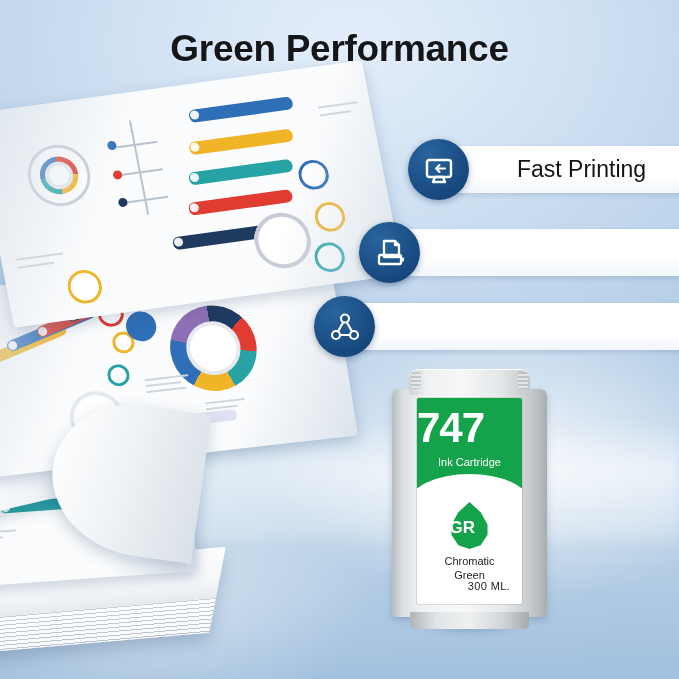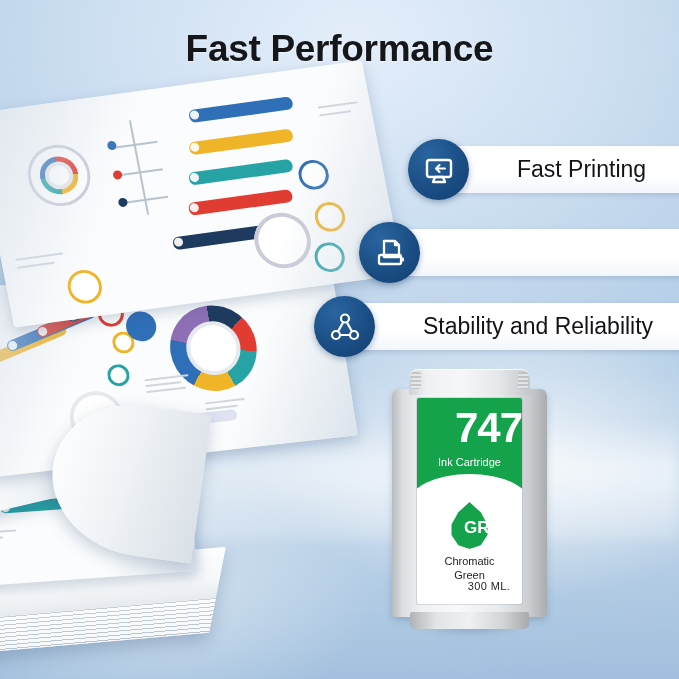--- a/index.html
+++ b/index.html
@@ -72,29 +72,29 @@
       box-shadow:0 3px 7px rgba(55,80,115,.26);}
   .cart-foot{position:absolute;left:18px;top:243px;width:119px;height:17px;
       background:linear-gradient(90deg,#b0b4b7 0%,#e2e5e7 22%,#eef0f1 50%,#d2d5d8 78%,#a6aaad 100%);
       border-radius:2px 2px 5px 5px;}
   .cart-label{position:absolute;left:25px;top:29px;width:105px;height:206px;
       background:#ffffff;border-radius:2px;overflow:hidden;
       box-shadow:0 0 0 1px rgba(160,168,175,.35);}
   .lab-green{position:absolute;left:0;top:0;width:100%;height:104px;background:#14a34a;}
   .lab-green:after{content:"";position:absolute;left:-8%;bottom:-30px;width:116%;height:58px;
       background:#ffffff;border-radius:50%;}
-  .lab-num{position:absolute;left:0;right:0;top:9px;text-align:right;
+  .lab-num{position:absolute;left:0;right:0;top:9px;text-align:left;
       font-size:42px;font-weight:bold;color:#ffffff;letter-spacing:-1px;line-height:1;}
   .lab-sub{position:absolute;left:0;right:0;top:58px;text-align:center;
       font-size:11px;color:#ffffff;}
   .drop{position:absolute;left:50%;top:104px;transform:translateX(-50%);width:40px;height:47px;}
   .drop-shape{position:absolute;left:0;top:0;width:40px;height:47px;background:#14a34a;
       border-radius:50% 50% 50% 50% / 62% 62% 38% 38%;
       clip-path:polygon(50% 0%, 78% 22%, 95% 48%, 95% 70%, 78% 92%, 50% 100%, 22% 92%, 5% 70%, 5% 48%, 22% 22%);}
-  .drop-txt{position:absolute;left:0;right:0;top:17px;text-align:right;
+  .drop-txt{position:absolute;left:0;right:0;top:17px;text-align:left;
       font-size:17px;font-weight:bold;color:#ffffff;line-height:1;}
   .lab-color{position:absolute;left:0;right:0;top:156px;text-align:center;
       font-size:11px;color:#1c1f22;line-height:14px;}
   .lab-vol{position:absolute;left:0;right:0;bottom:12px;text-align:center;
       font-size:11px;color:#1c1f22;letter-spacing:.4px;margin-left:39px;}
 
   
   .sheet{position:absolute;background:#fbfcfd;
       box-shadow:0 5px 14px rgba(50,80,120,.24);overflow:hidden;}
   #sheetA{left:-8px;top:85px;width:392px;height:218px;
@@ -238,21 +238,21 @@
     <div class="ring" style="left:308px;top:176px;width:30px;height:30px;box-shadow:inset 0 0 0 3px #27a3a5;"></div>
     <div class="ring" style="left:60px;top:170px;width:34px;height:34px;box-shadow:inset 0 0 0 3px #f0b429;"></div>
 
     <div class="tline" style="left:14px;top:150px;width:48px;"></div>
     <div class="tline" style="left:14px;top:158px;width:38px;"></div>
     <div class="tline" style="left:340px;top:40px;width:40px;"></div>
     <div class="tline" style="left:340px;top:48px;width:32px;"></div>
     <div class="sheet-grad"></div>
   </div>
 
-  <div class="headline">Fast Performance</div>
+  <div class="headline">Green Performance</div>
 
   <div class="feat" id="feat1">
     <div class="bar"></div>
     <span class="label">Fast Printing</span>
   </div>
   <div class="icon-circ" id="ic1">
     <svg width="34" height="34" viewBox="0 0 34 34">
       <rect x="5" y="7" width="24" height="17" rx="2.5" fill="none" stroke="#fff" stroke-width="2.4"></rect>
       <path d="M13 24 L11 29 L23 29 L21 24 Z" fill="none" stroke="#fff" stroke-width="2.4" stroke-linejoin="round"></path>
       <path d="M23 15.5 H14 M17.5 12 L14 15.5 L17.5 19" fill="none" stroke="#fff" stroke-width="2.1" stroke-linecap="round" stroke-linejoin="round"></path>
@@ -266,21 +266,20 @@
     <svg width="34" height="34" viewBox="0 0 34 34">
       <path d="M11 5 H22 L26 9 V21 H11 Z" fill="none" stroke="#fff" stroke-width="2.3" stroke-linejoin="round"></path>
       <path d="M22 5 V9 H26" fill="none" stroke="#fff" stroke-width="2.3" stroke-linejoin="round"></path>
       <rect x="6" y="19" width="22" height="9" rx="1.6" fill="none" stroke="#fff" stroke-width="2.3"></rect>
       <rect x="28" y="21.5" width="3" height="4" rx="1" fill="#fff"></rect>
     </svg>
   </div>
 
   <div class="feat" id="feat3">
     <div class="bar"></div>
-    <span class="label">Stability and Reliability</span>
   </div>
   <div class="icon-circ" id="ic3">
     <svg width="34" height="34" viewBox="0 0 34 34">
       <path d="M17 9 L8 25 H26 Z" fill="none" stroke="#fff" stroke-width="2.2" stroke-linejoin="round"></path>
       <circle cx="17" cy="8.5" r="4" fill="#1b4f86" stroke="#fff" stroke-width="2.2"></circle>
       <circle cx="8" cy="25" r="4" fill="#1b4f86" stroke="#fff" stroke-width="2.2"></circle>
       <circle cx="26" cy="25" r="4" fill="#1b4f86" stroke="#fff" stroke-width="2.2"></circle>
     </svg>
   </div>
 

